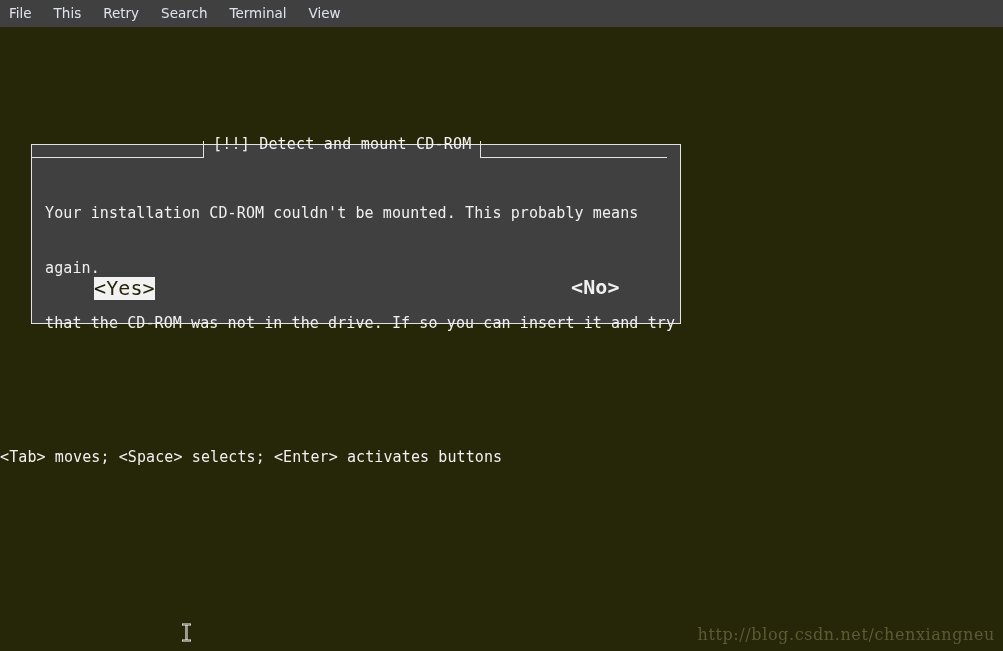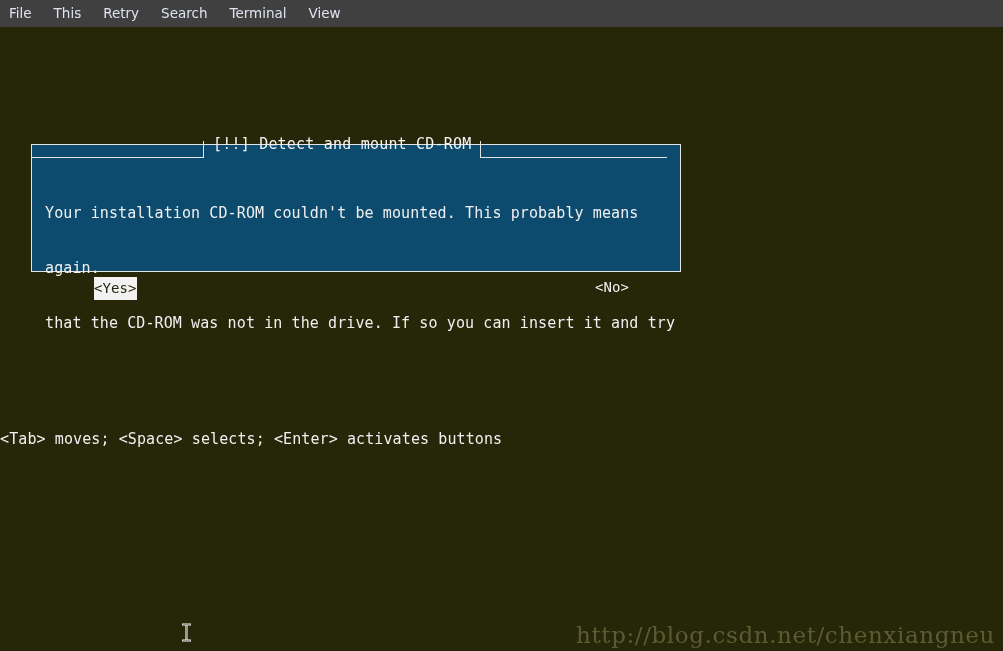--- a/index.html
+++ b/index.html
@@ -48,24 +48,24 @@
     width: 1003px;
     height: 624px;
   }
 
   
   .dialog {
     position: absolute;
     left: 31px;
     top: 117px;            
     width: 650px;
-    height: 128px;
+    height: 180px;
     box-sizing: border-box;
     border: 1px solid #e3e3e3;
-    background: #0c4a6e;
+    background: #404040;
   }
 
   
   .dialog-title-row {
     position: absolute;
     left: 31px;
     top: 103px;            
     width: 650px;
     height: 28px;
     display: flex;
@@ -115,61 +115,61 @@
     top: 132px;
     width: 624px;
     height: 20px;
     font-size: 15px;
     line-height: 20px;
     white-space: pre;
   }
   .btn {
     position: absolute;
     top: 0;
-    font-size: 14px;
+    font-size: 20px;
     line-height: 20px;
     white-space: pre;
     color: #f0f0f0;
     letter-spacing: 0.1px;
   }
   .btn-yes { left: 49px; }
-  .btn-no  { left: 550px; }
+  .btn-no  { left: 526px; font-weight: bold; }
 
   
   .btn.selected {
     background: #f2f2f2;
     color: #262608;
     padding: 1px 0 2px 0;
   }
   
   .cursor-cell {
     display: inline-block;
     background: #f2f2f2;
     color: #1a1a05;
   }
 
   
   .help-line {
     position: absolute;
     left: 0;
-    top: 402px;            
+    top: 420px;            
     font-size: 15px;
     line-height: 20px;
     white-space: pre;
     color: #f0f0f0;
     letter-spacing: 0.1px;
   }
 
   
   .watermark {
     position: absolute;
     right: 8px;
     top: 595px;            
     font-family: "DejaVu Serif", "Liberation Serif", serif;
-    font-size: 23px;
+    font-size: 16px;
     line-height: 26px;
     color: #5c5c33;
     white-space: pre;
     letter-spacing: 0.6px;
   }
 
   
   .ibeam {
     position: absolute;
     left: 181px;

